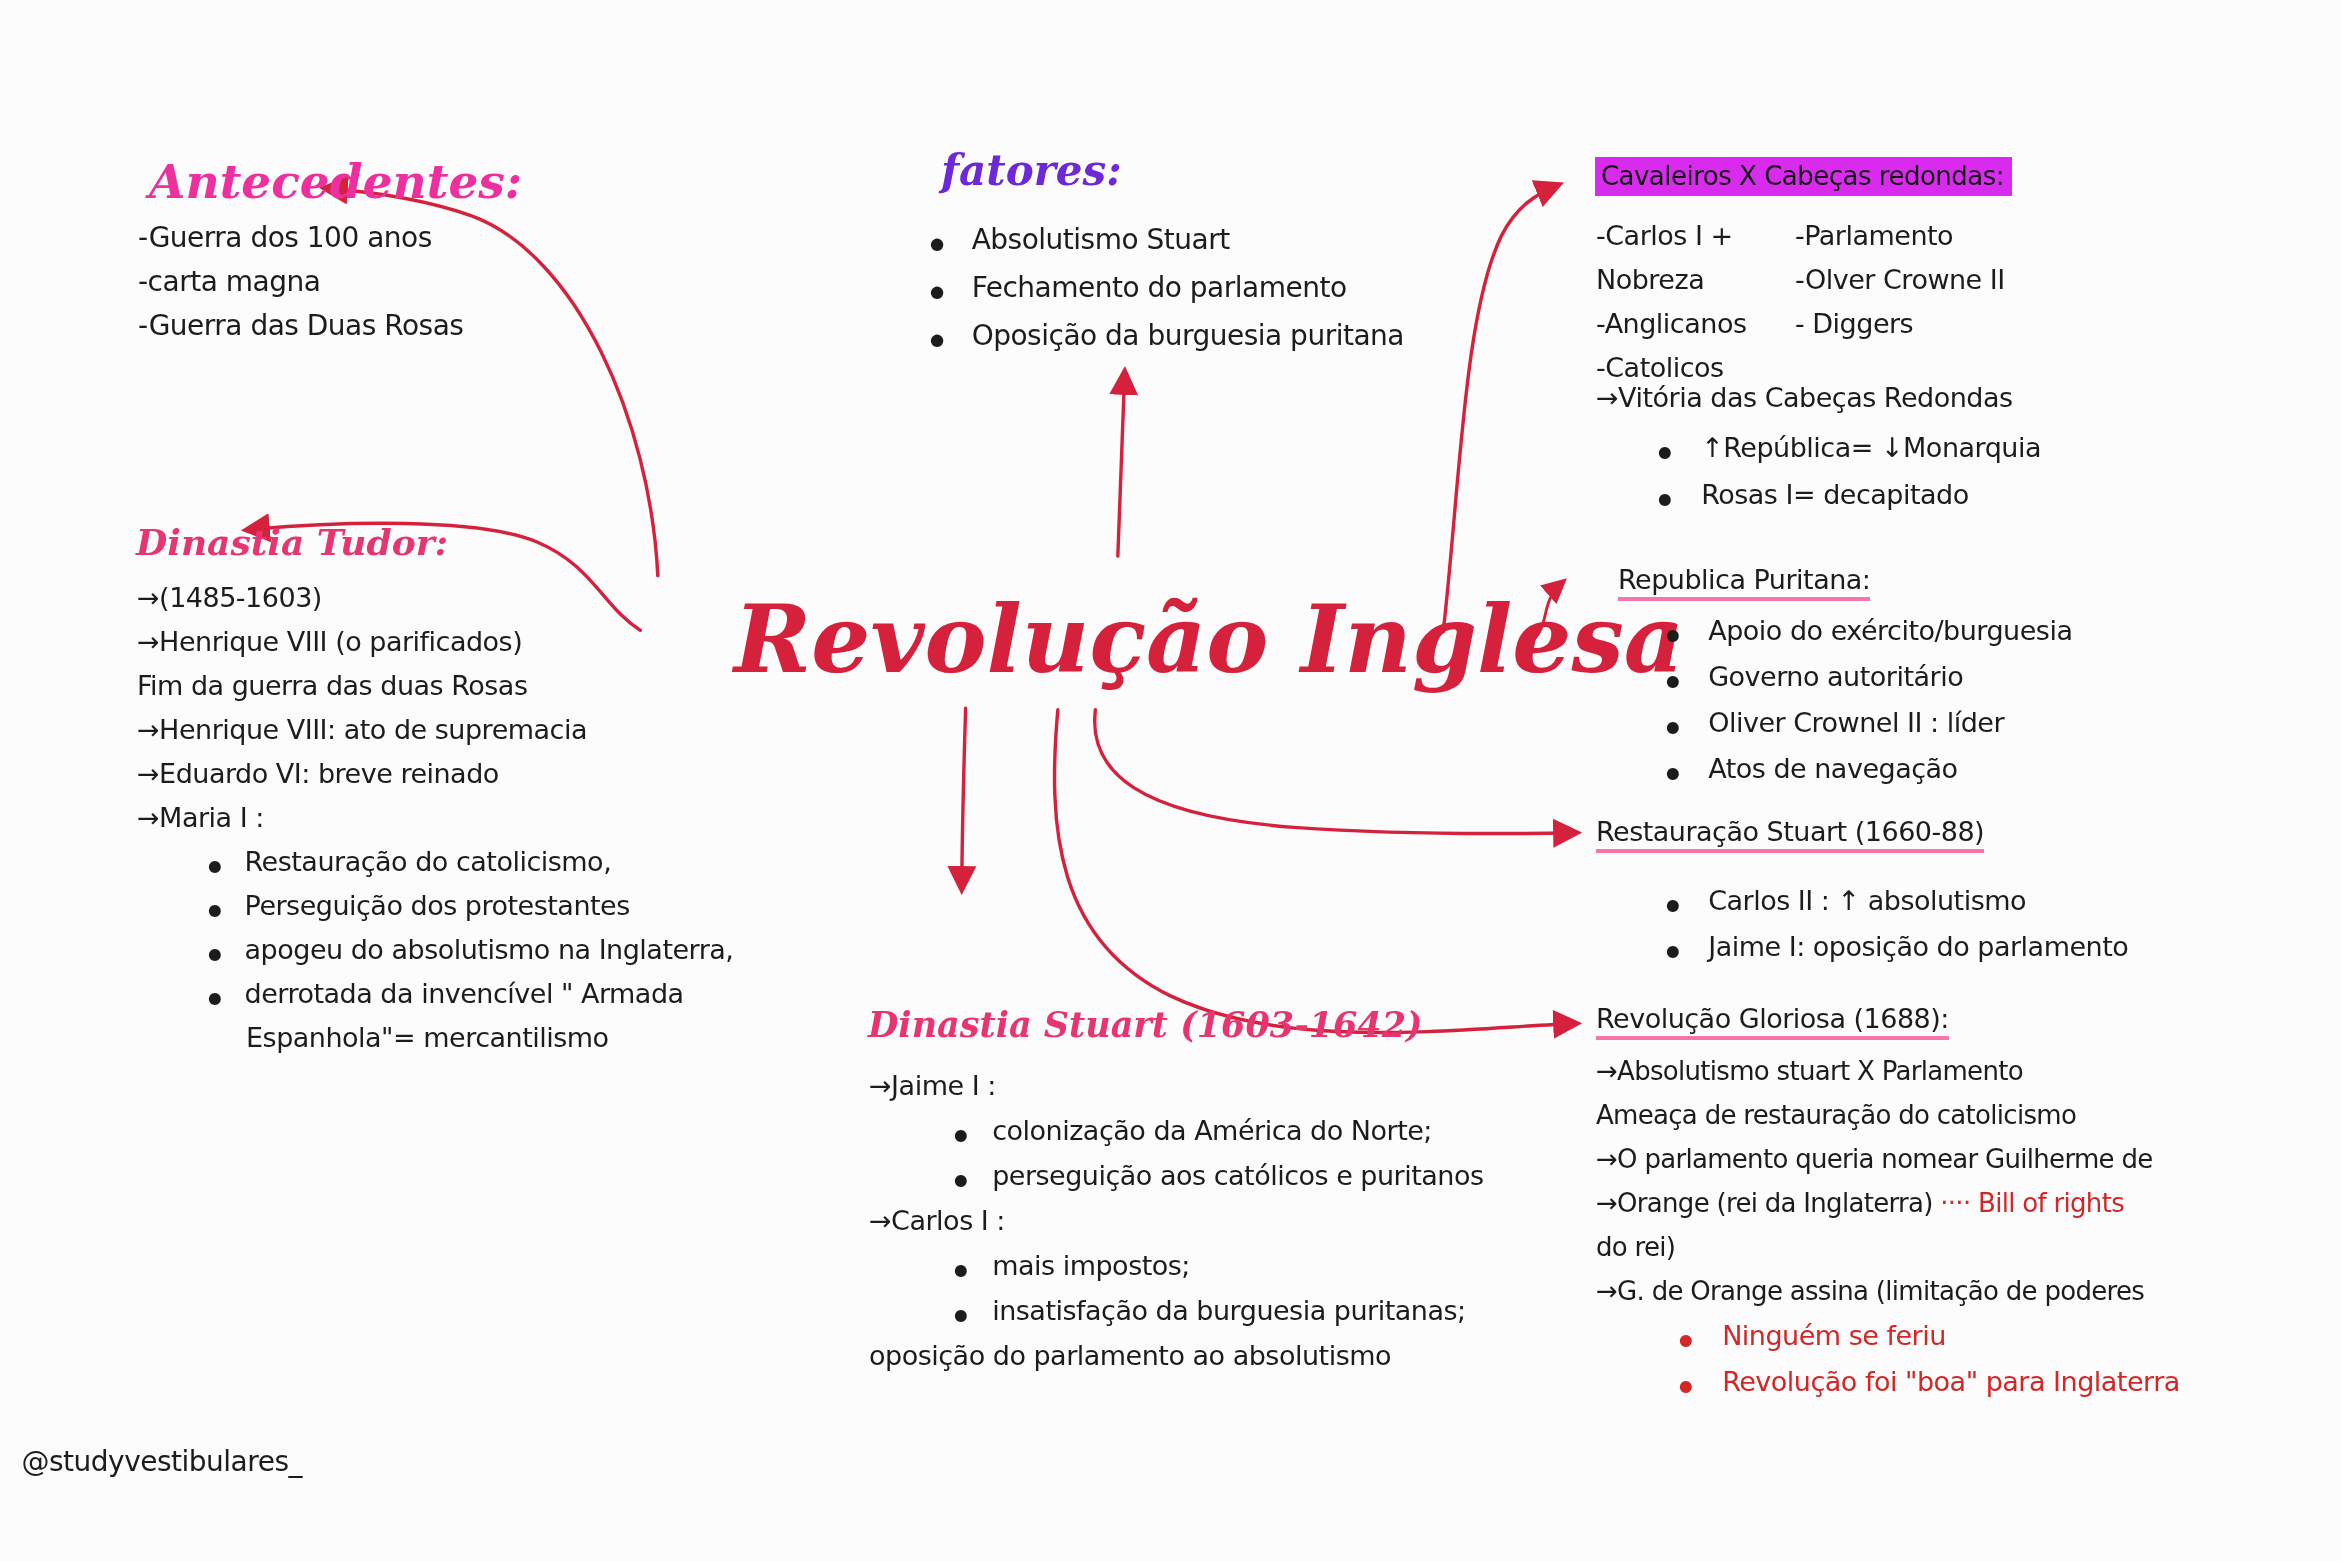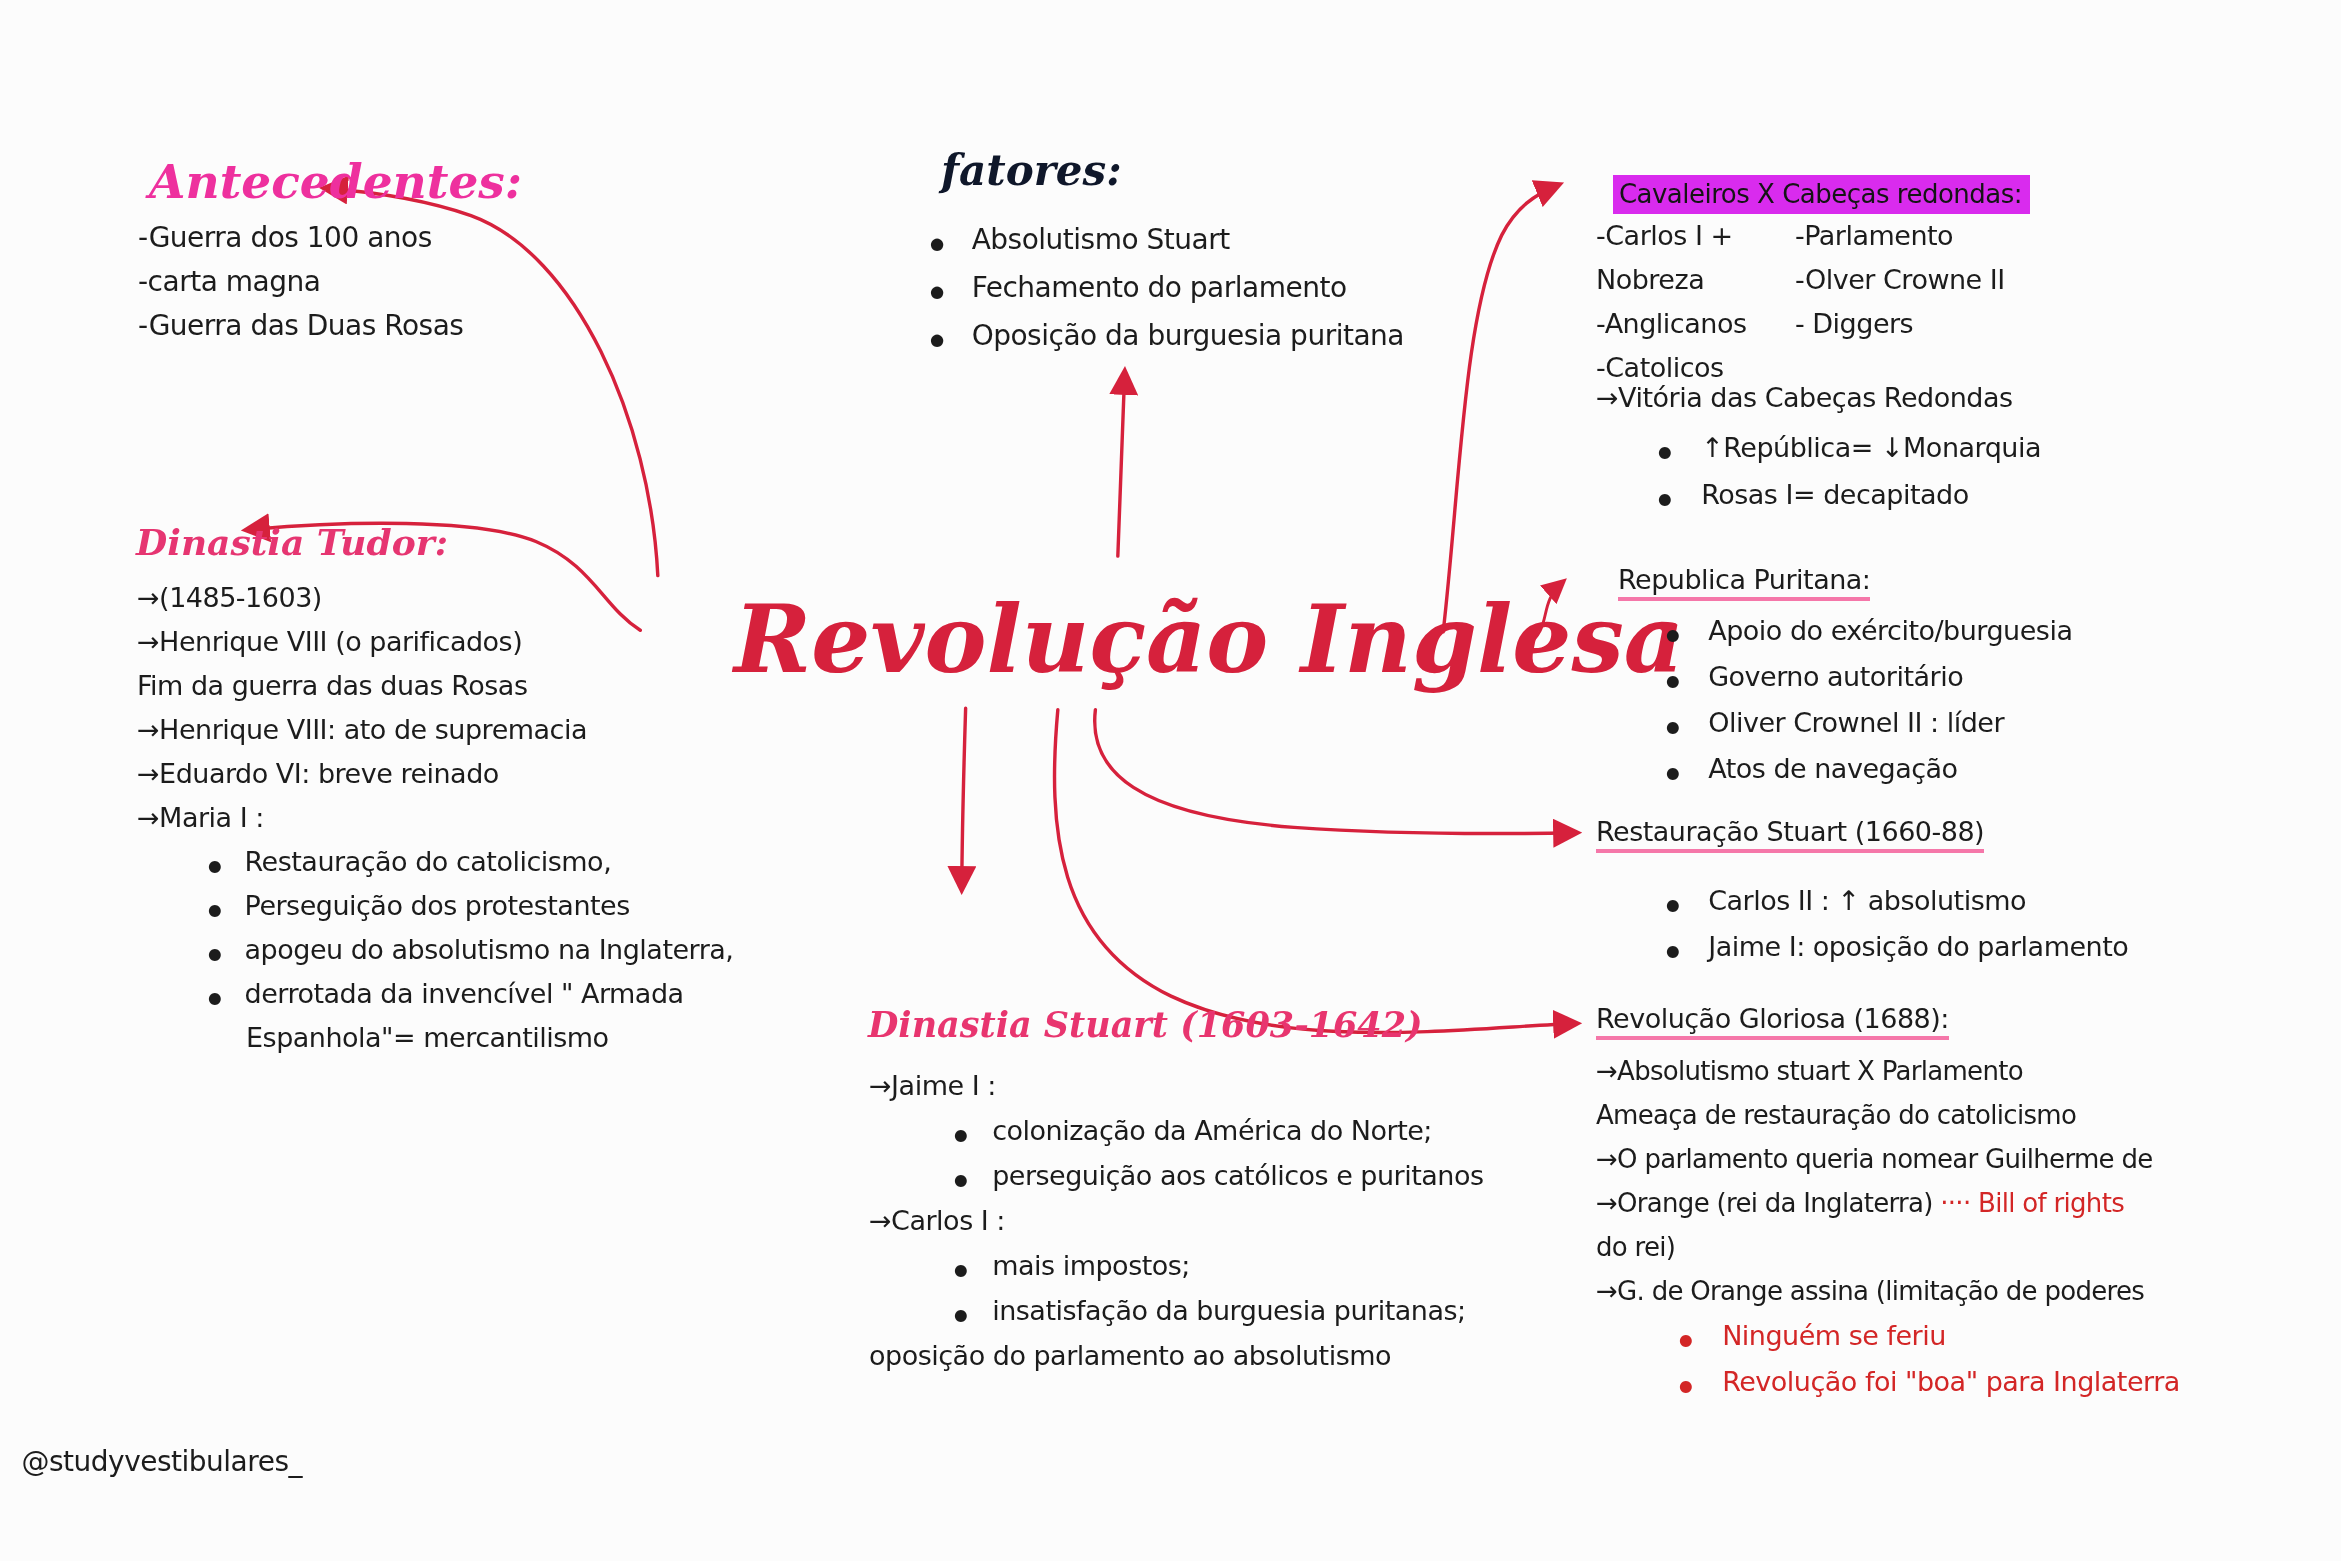--- a/index.html
+++ b/index.html
@@ -38,21 +38,21 @@
   
   #ante-title{left:133px;top:138px;font-size:47px;color:#ee309e;}
   #ante-items{left:138px;top:216px;font-size:28px;line-height:44px;}
 
   #tudor-title{left:136px;top:521px;font-size:36px;color:#e63571;}
   #tudor-body{left:137px;top:576px;font-size:27px;line-height:44px;width:683px;}
   #tudor-body .bullet-row{padding-left:71px;}
   #tudor-body .dot{margin-right:23.4px;top:3.9px;}
   #tudor-body .cont{padding-left:109px;}
 
-  #fatores-title{left:941px;top:146px;font-size:42px;color:#0f172a;}
+  #fatores-title{left:941px;top:146px;font-size:42px;color:#6d28d9;}
   #fatores-items{left:930px;top:216px;font-size:28px;line-height:48px;}
   #fatores-items .dot{margin-right:28px;top:3.9px;}
 
   #central-title{left:734px;top:585px;font-size:93px;color:#d6213c;white-space:nowrap;}
 
   #cav-title{left:1595px;top:157px;font-size:26px;letter-spacing:-0.5px;}
   #cav-cols{left:1596px;top:214px;font-size:27px;line-height:44px;display:flex;}
   #cav-col-left{width:199px;}
   #cav-victory{left:1596px;top:382px;font-size:27px;}
   #cav-bullets{left:1658px;top:424px;font-size:27px;line-height:47px;}
@@ -153,21 +153,21 @@
       <div class="bullet-row">
         <span class="dot">●</span>
         <span>Oposição da burguesia puritana</span>
       </div>
     </div>
   </section>
 
   <h1 class="abs script" id="central-title" style="margin:0;">Revolução Inglesa</h1>
 
   <section>
-    <h2 class="abs hand" id="cav-title" style="margin:18px;font-weight:normal;border-radius:8px;">
+    <h2 class="abs hand" id="cav-title" style="margin:0;font-weight:normal;border-radius:8px;">
       <span class="magenta-hl">Cavaleiros X Cabeças redondas:</span>
     </h2>
     <div class="abs hand" id="cav-cols">
       <div id="cav-col-left">
         <div class="row">-Carlos I +</div>
         <div class="row">Nobreza</div>
         <div class="row">-Anglicanos</div>
         <div class="row">-Catolicos</div>
       </div>
       <div id="cav-col-right">

